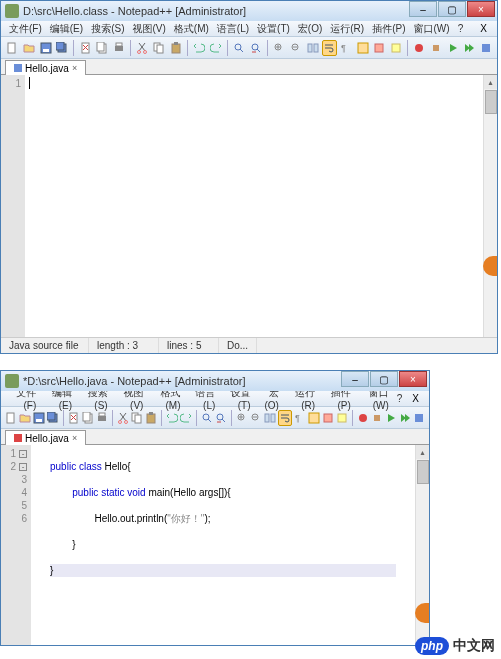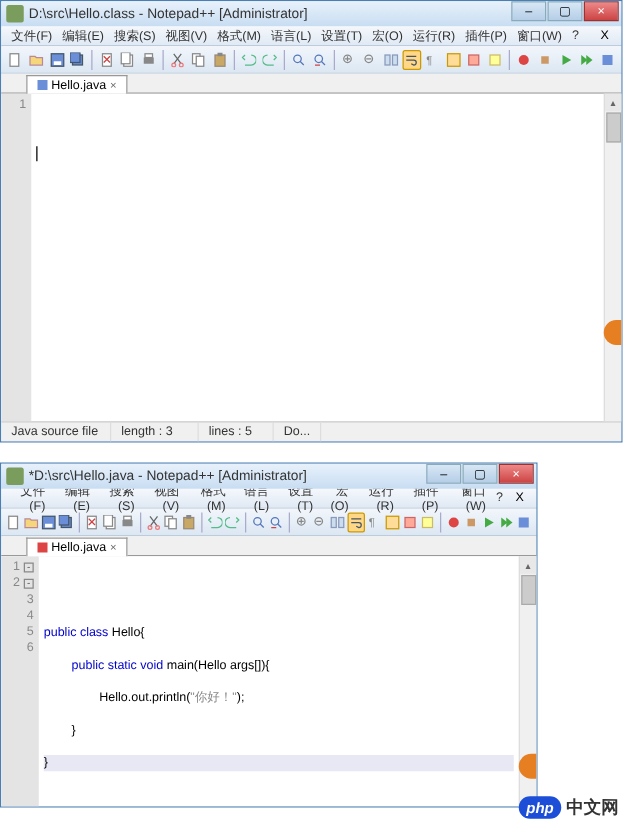--- a/index.html
+++ b/index.html
@@ -12,27 +12,27 @@
     .win-btn { width: 28px; height: 16px; display: flex; align-items: center; justify-content: center; font-size: 10px; cursor: pointer; }
     .win-min, .win-max { background: linear-gradient(#d8e7f5, #b5cee7); border: 1px solid #8ab; }
     .win-close { background: linear-gradient(#e88, #c44); color: #fff; border: 1px solid #933; }
     .menubar { background: linear-gradient(#f5f8fc, #e0e9f4); height: 16px; display: flex; align-items: center; padding: 0 4px; border-bottom: 1px solid #bcd; text-align: right; }
     .menu-item { padding: 0 4px; font-size: 10px; color: #333; cursor: pointer; }
     .menu-x { margin-left: auto; padding: 0 6px; cursor: pointer; font-size: 10px; }
     .toolbar { background: linear-gradient(#f2f6fb, #dce7f3); height: 22px; display: flex; align-items: center; padding: 0 4px; gap: 2px; border-bottom: 1px solid #bcd; }
     .tb-icon { width: 16px; height: 16px; display: flex; align-items: center; justify-content: center; cursor: pointer; border-radius: 2px; }
     .tb-icon svg { width: 12px; height: 12px; }
     .tb-sep { width: 1px; height: 16px; background: #aac; margin: 0 2px; }
-    .tabbar { background: #f0f0f0; height: 16px; display: flex; align-items: flex-end; padding: 0 20px; border-bottom: 1px solid #999; }
+    .tabbar { background: #f0f0f0; height: 16px; display: flex; align-items: flex-end; padding: 0 4px; border-bottom: 1px solid #999; }
     .tab { background: #fff; border: 1px solid #999; border-bottom: none; padding: 1px 8px; font-size: 10px; display: flex; align-items: center; gap: 3px; height: 15px; position: relative; bottom: -1px; }
     .tab-close { font-size: 9px; color: #666; cursor: pointer; }
     .editor-area { display: flex; background: #fff; }
     .gutter { background: #e4e4e4; width: 24px; text-align: right; padding: 2px 4px 2px 2px; font-family: "Consolas", monospace; font-size: 10px; color: #888; line-height: 13px; }
     .gutter .fold { display: inline-block; width: 8px; height: 8px; border: 1px solid #888; font-size: 8px; line-height: 6px; text-align: center; margin-left: 2px; color: #555; }
-    .code { flex: 1; font-family: "Consolas", monospace; font-size: 10px; padding: 2px 4px; line-height: 13px; position: relative; white-space: pre; margin-top: 40px; }
+    .code { flex: 1; font-family: "Consolas", monospace; font-size: 10px; padding: 2px 19px; line-height: 13px; position: relative; white-space: pre; }
     .cursor-line { position: absolute; width: 1px; height: 12px; background: #000; left: 4px; top: 2px; }
     .kw { color: #0000cc; }
     .cls { color: #000; }
     .str { color: #888; }
     .statusbar { background: #f0f0f0; height: 16px; display: flex; align-items: center; font-size: 10px; color: #333; border-top: 1px solid #ccc; }
     .status-cell { padding: 0 8px; border-right: 1px solid #ddd; height: 100%; display: flex; align-items: center; }
     .scrollbar-v { width: 14px; background: #f0f0f0; border-left: 1px solid #ddd; position: relative; }
     .scroll-thumb { background: #ccc; border: 1px solid #aaa; width: 12px; height: 24px; margin: 1px auto; }
     .scroll-arrow { height: 14px; display: flex; align-items: center; justify-content: center; background: #e8e8e8; font-size: 8px; color: #666; }
     .side-badge { position: absolute; right: 0; width: 14px; height: 20px; background: #e67e22; border-radius: 10px 0 0 10px; }

